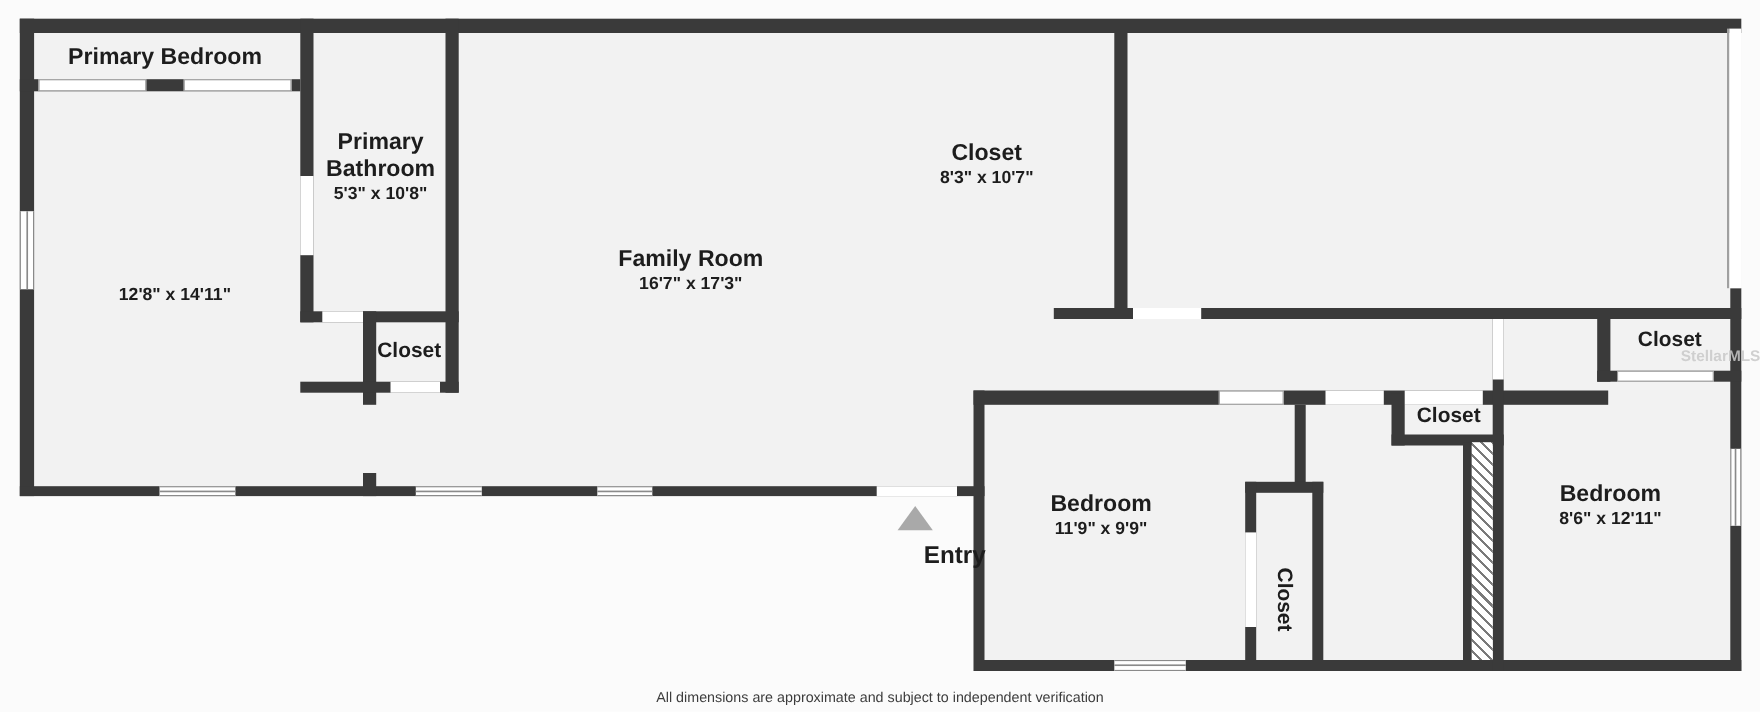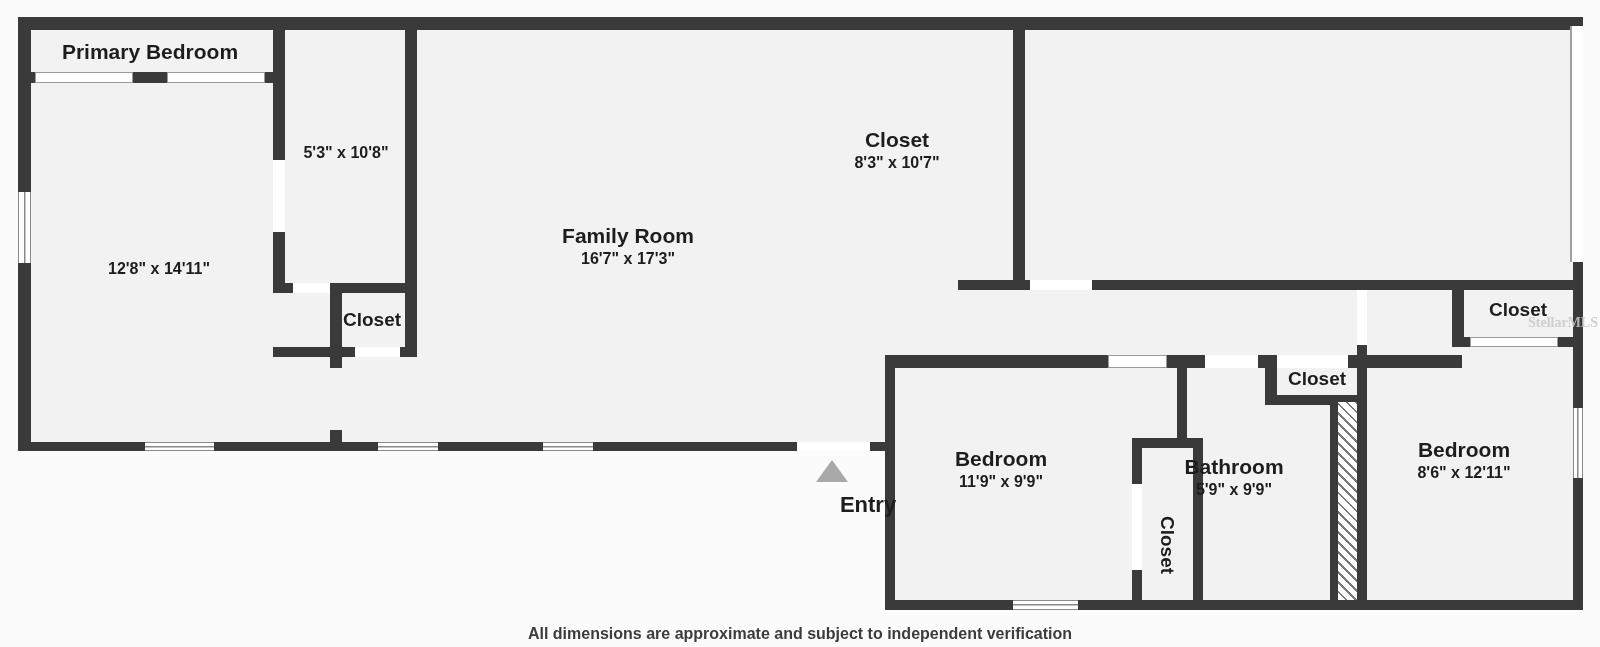--- a/index.html
+++ b/index.html
@@ -16,21 +16,21 @@
   .hatch{position:absolute;background:repeating-linear-gradient(45deg,#ffffff 0 5px,#7a7a7a 5px 7px);}
   .gdoor{position:absolute;background:#a0a0a0;}
   .lbl{position:absolute;transform:translate(-50%,-50%);color:#1d1d1d;font-weight:bold;text-align:center;white-space:nowrap;line-height:1.15;}
   .lbl .name{display:block;font-size:21px;}
   .lbl .dims{display:block;font-size:16px;margin-top:2px;}
   .lbl-sm{position:absolute;transform:translate(-50%,-50%);color:#1d1d1d;font-weight:bold;font-size:19px;white-space:nowrap;}
   .lbl-wrap .name{white-space:normal;width:124px;}
   .lbl-vert{transform:translate(-50%,-50%) rotate(90deg);}
   .entry-tri{position:absolute;width:0;height:0;border-left:16px solid transparent;border-right:16px solid transparent;border-bottom:22px solid #a9a9a9;}
   .entry-lbl{position:absolute;transform:translate(-50%,-50%);font-weight:bold;font-size:22px;color:#1d1d1d;white-space:nowrap;}
-  .disclaimer{position:absolute;transform:translate(-50%,-50%);font-size:16px;color:#3c3c3c;white-space:nowrap;font-weight:bold;}
+  .disclaimer{position:absolute;transform:translate(-50%,-50%);font-size:13px;color:#3c3c3c;white-space:nowrap;}
   .watermark{position:absolute;font-size:14px;font-weight:bold;color:#c9c9c9;opacity:.85;white-space:nowrap;}
 </style>
 </head>
 <body>
 
 <div id="canvas">
 
   <div class="floor" style="left:18px;top:17px;width:877px;height:434px;"></div>
   <div class="floor" style="left:885px;top:17px;width:698px;height:593px;"></div>
 
@@ -88,46 +88,43 @@
 
   <div class="hatch" style="left:1338px;top:402px;width:19px;height:198px;"></div>
 
   <div class="lbl" style="left:150px;top:52px;">
     <span class="name">Primary Bedroom</span>
   </div>
   <div class="lbl" style="left:159px;top:268px;">
     <span class="dims">12'8" x 14'11"</span>
   </div>
   <div class="lbl lbl-wrap" style="left:346px;top:152px;">
+    <span class="name">Primary Bathroom</span>
     <span class="dims">5'3" x 10'8"</span>
   </div>
   <div class="lbl-sm" style="left:372px;top:320px;">Closet</div>
   <div class="lbl" style="left:628px;top:246px;">
     <span class="name">Family Room</span>
     <span class="dims">16'7" x 17'3"</span>
   </div>
   <div class="lbl" style="left:897px;top:150px;">
     <span class="name">Closet</span>
     <span class="dims">8'3" x 10'7"</span>
   </div>
   <div class="lbl-sm" style="left:1518px;top:310px;">Closet</div>
   <div class="lbl-sm" style="left:1317px;top:379px;">Closet</div>
   <div class="lbl" style="left:1001px;top:469px;">
     <span class="name">Bedroom</span>
     <span class="dims">11'9" x 9'9"</span>
   </div>
-  <div class="lbl" style="left:1234px;top:477px;">
-    <span class="name">Bathroom</span>
-    <span class="dims">5'9" x 9'9"</span>
-  </div>
   <div class="lbl-sm lbl-vert" style="left:1167px;top:545px;">Closet</div>
   <div class="lbl" style="left:1464px;top:460px;">
     <span class="name">Bedroom</span>
     <span class="dims">8'6" x 12'11"</span>
   </div>
 
   <div class="entry-tri" style="left:816px;top:460px;"></div>
   <div class="entry-lbl" style="left:832px;top:505px;margin-left:36px;">Entry</div>
 
   <div class="disclaimer" style="left:800px;top:634px;">All dimensions are approximate and subject to independent verification</div>
-  <div class="watermark" style="left:1528px;top:315px;font-family:Liberation Serif, serif;">StellarMLS</div>
+  <div class="watermark" style="left:1528px;top:315px;">StellarMLS</div>
 
 </div>
 
 </body></html>

